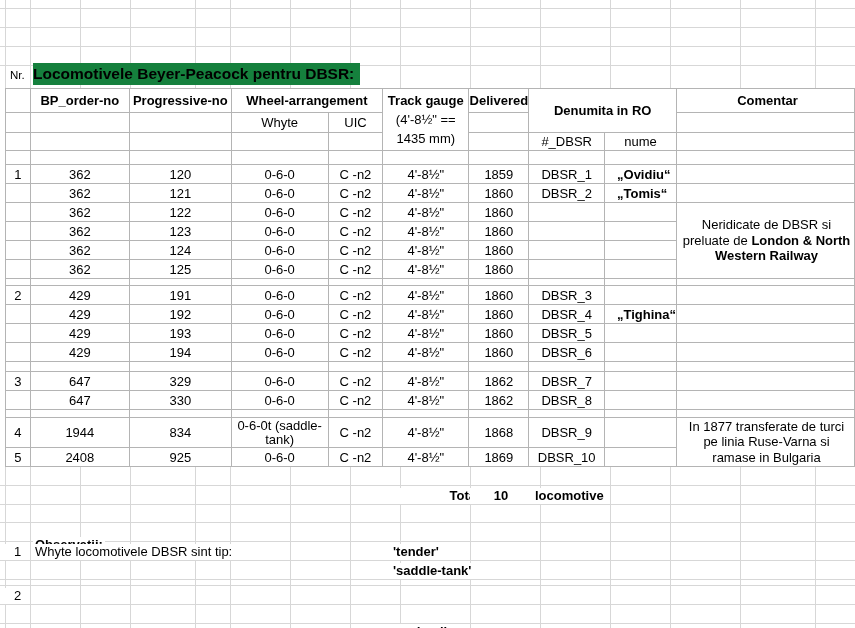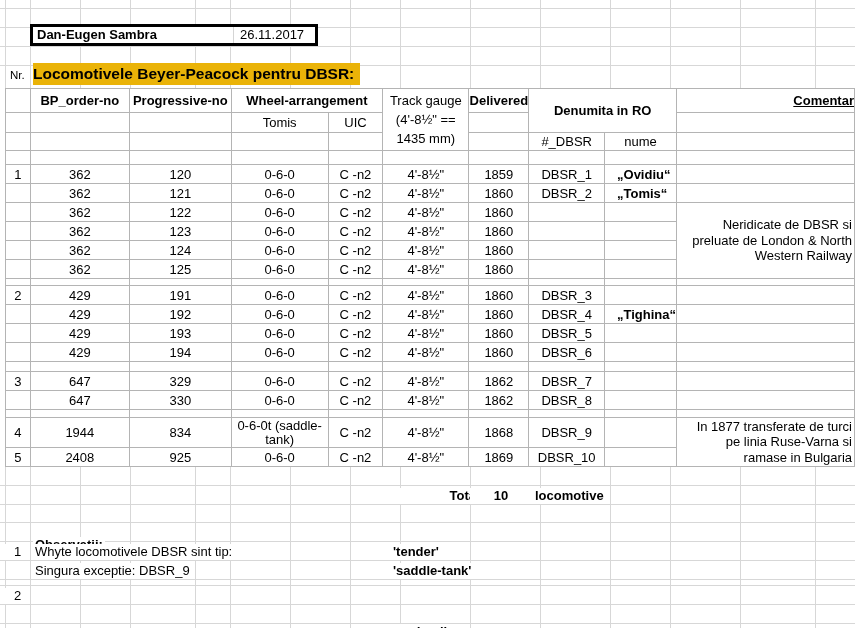--- a/index.html
+++ b/index.html
@@ -11,32 +11,32 @@
   .gh{position:absolute;height:1px;background:#d7d7d7;}
   
   .box{position:absolute;left:30px;top:24px;width:288px;height:22px;border:3px solid #000;
        background:#fff;box-sizing:border-box;z-index:3;}
   .box .divider{position:absolute;left:200px;top:0;bottom:0;width:1px;background:#d5d5d5;}
   .box .author{position:absolute;left:4px;top:0;line-height:16px;font-weight:bold;white-space:nowrap;}
   .box .date{position:absolute;left:207px;top:0;line-height:16px;white-space:nowrap;}
   
   .nr-label{position:absolute;left:10px;top:69px;font-size:11.5px;z-index:2;background:#fff;}
   .sheet-title{position:absolute;left:33px;top:63px;font-size:15.5px;font-weight:bold;
-               background:#eab308;padding:2px 6px 2px 0;white-space:nowrap;z-index:2;}
+               background:#15803d;padding:2px 6px 2px 0;white-space:nowrap;z-index:2;}
   
   .main-table{position:absolute;left:5px;top:88px;z-index:2;border-collapse:collapse;table-layout:fixed;background:#fff;}
   .main-table td{border:1px solid #b4b4b4;padding:0;text-align:center;vertical-align:middle;
                  font-size:13px;overflow:hidden;}
   .main-table td.hb{font-weight:bold;}
-  .main-table td.left{text-align:right;padding-left:4px;text-decoration:underline;}
+  .main-table td.left{text-align:center;padding-left:4px;}
   .main-table td.nume{text-align:left;padding-left:12px;font-weight:bold;white-space:nowrap;overflow:visible;margin-left:39px;}
-  .main-table td.comment{text-align:right;padding:0 2px 0 4px;line-height:15.5px;overflow:visible;}
+  .main-table td.comment{text-align:center;padding:0 2px 0 4px;line-height:15.5px;overflow:visible;}
   .main-table td.gaugeh{line-height:19px;}
   .main-table td.wrap{line-height:14px;}
-  .bold{font-weight:normal;}
+  .bold{font-weight:bold;}
   
   .ov{position:absolute;z-index:3;background:#fff;height:16px;line-height:16px;white-space:nowrap;padding:0 2px;}
   .ov.b{font-weight:bold;}
   .ov.ctr{text-align:center;padding:0;}
   .ov.rt{text-align:right;padding:0;}
 </style>
 </head>
 <body>
 
 <div class="sheet">
@@ -79,25 +79,20 @@
       <div class="gh" style="top: 504px; left: 0px; width: 855px;"></div>
       <div class="gh" style="top: 522px; left: 0px; width: 855px;"></div>
       <div class="gh" style="top: 541px; left: 0px; width: 855px;"></div>
       <div class="gh" style="top: 560px; left: 0px; width: 855px;"></div>
       <div class="gh" style="top: 579px; left: 0px; width: 855px;"></div>
       <div class="gh" style="top: 585px; left: 0px; width: 855px;"></div>
       <div class="gh" style="top: 604px; left: 0px; width: 855px;"></div>
       <div class="gh" style="top: 623px; left: 0px; width: 855px;"></div>
     </div>
 
-  <div class="box">
-    <span class="divider"></span>
-    <span class="author">Dan-Eugen Sambra</span>
-    <span class="date">26.11.2017</span>
-  </div>
 
   <span class="nr-label">Nr.</span>
   <span class="sheet-title">Locomotivele Beyer-Peacock pentru DBSR:</span>
 
   <table class="main-table">
     <colgroup>
       <col style="width:25px">
         <col style="width:100px">
         <col style="width:102px">
         <col style="width:98px">
@@ -120,21 +115,21 @@
         <span>1435 mm)</span>
       </td>
       <td class="hb">Delivered</td>
       <td class="hb" colspan="2" rowspan="2">Denumita in RO</td>
       <td class="hb left">Comentar</td>
     </tr>
     <tr style="height:20px">
       <td></td>
       <td></td>
       <td></td>
-      <td>Tomis</td>
+      <td>Whyte</td>
       <td>UIC</td>
       <td></td>
       <td></td>
     </tr>
     <tr style="height:18px">
       <td></td>
       <td></td>
       <td></td>
       <td></td>
       <td></td>
@@ -364,18 +359,17 @@
   <span class="ov b rt" style="left:384px;top:488px;width:100px;">Total:</span>
   <span class="ov b ctr" style="left:470px;top:488px;width:62px;">10</span>
   <span class="ov b" style="left:533px;top:488px;">locomotive</span>
 
   <span class="ov b" style="left:33px;top:525px;margin-top:12px;">Observatii:</span>
 
   <span class="ov ctr" style="left:5px;top:544px;width:25px;">1</span>
   <span class="ov" style="left:33px;top:544px;">Whyte locomotivele  DBSR sint tip:</span>
   <span class="ov b" style="left:391px;top:544px;">'tender'</span>
 
-  <span class="ov" style="left:33px;top:563px;">Singura exceptie: DBSR_9</span>
   <span class="ov b" style="left:391px;top:563px;">'saddle-tank'</span>
 
   <span class="ov ctr" style="left:5px;top:588px;width:25px;">2</span>
   <span class="ov b" style="left:391px;top:624px;">verde-oliv</span>
 </div>
 
 </body></html>

